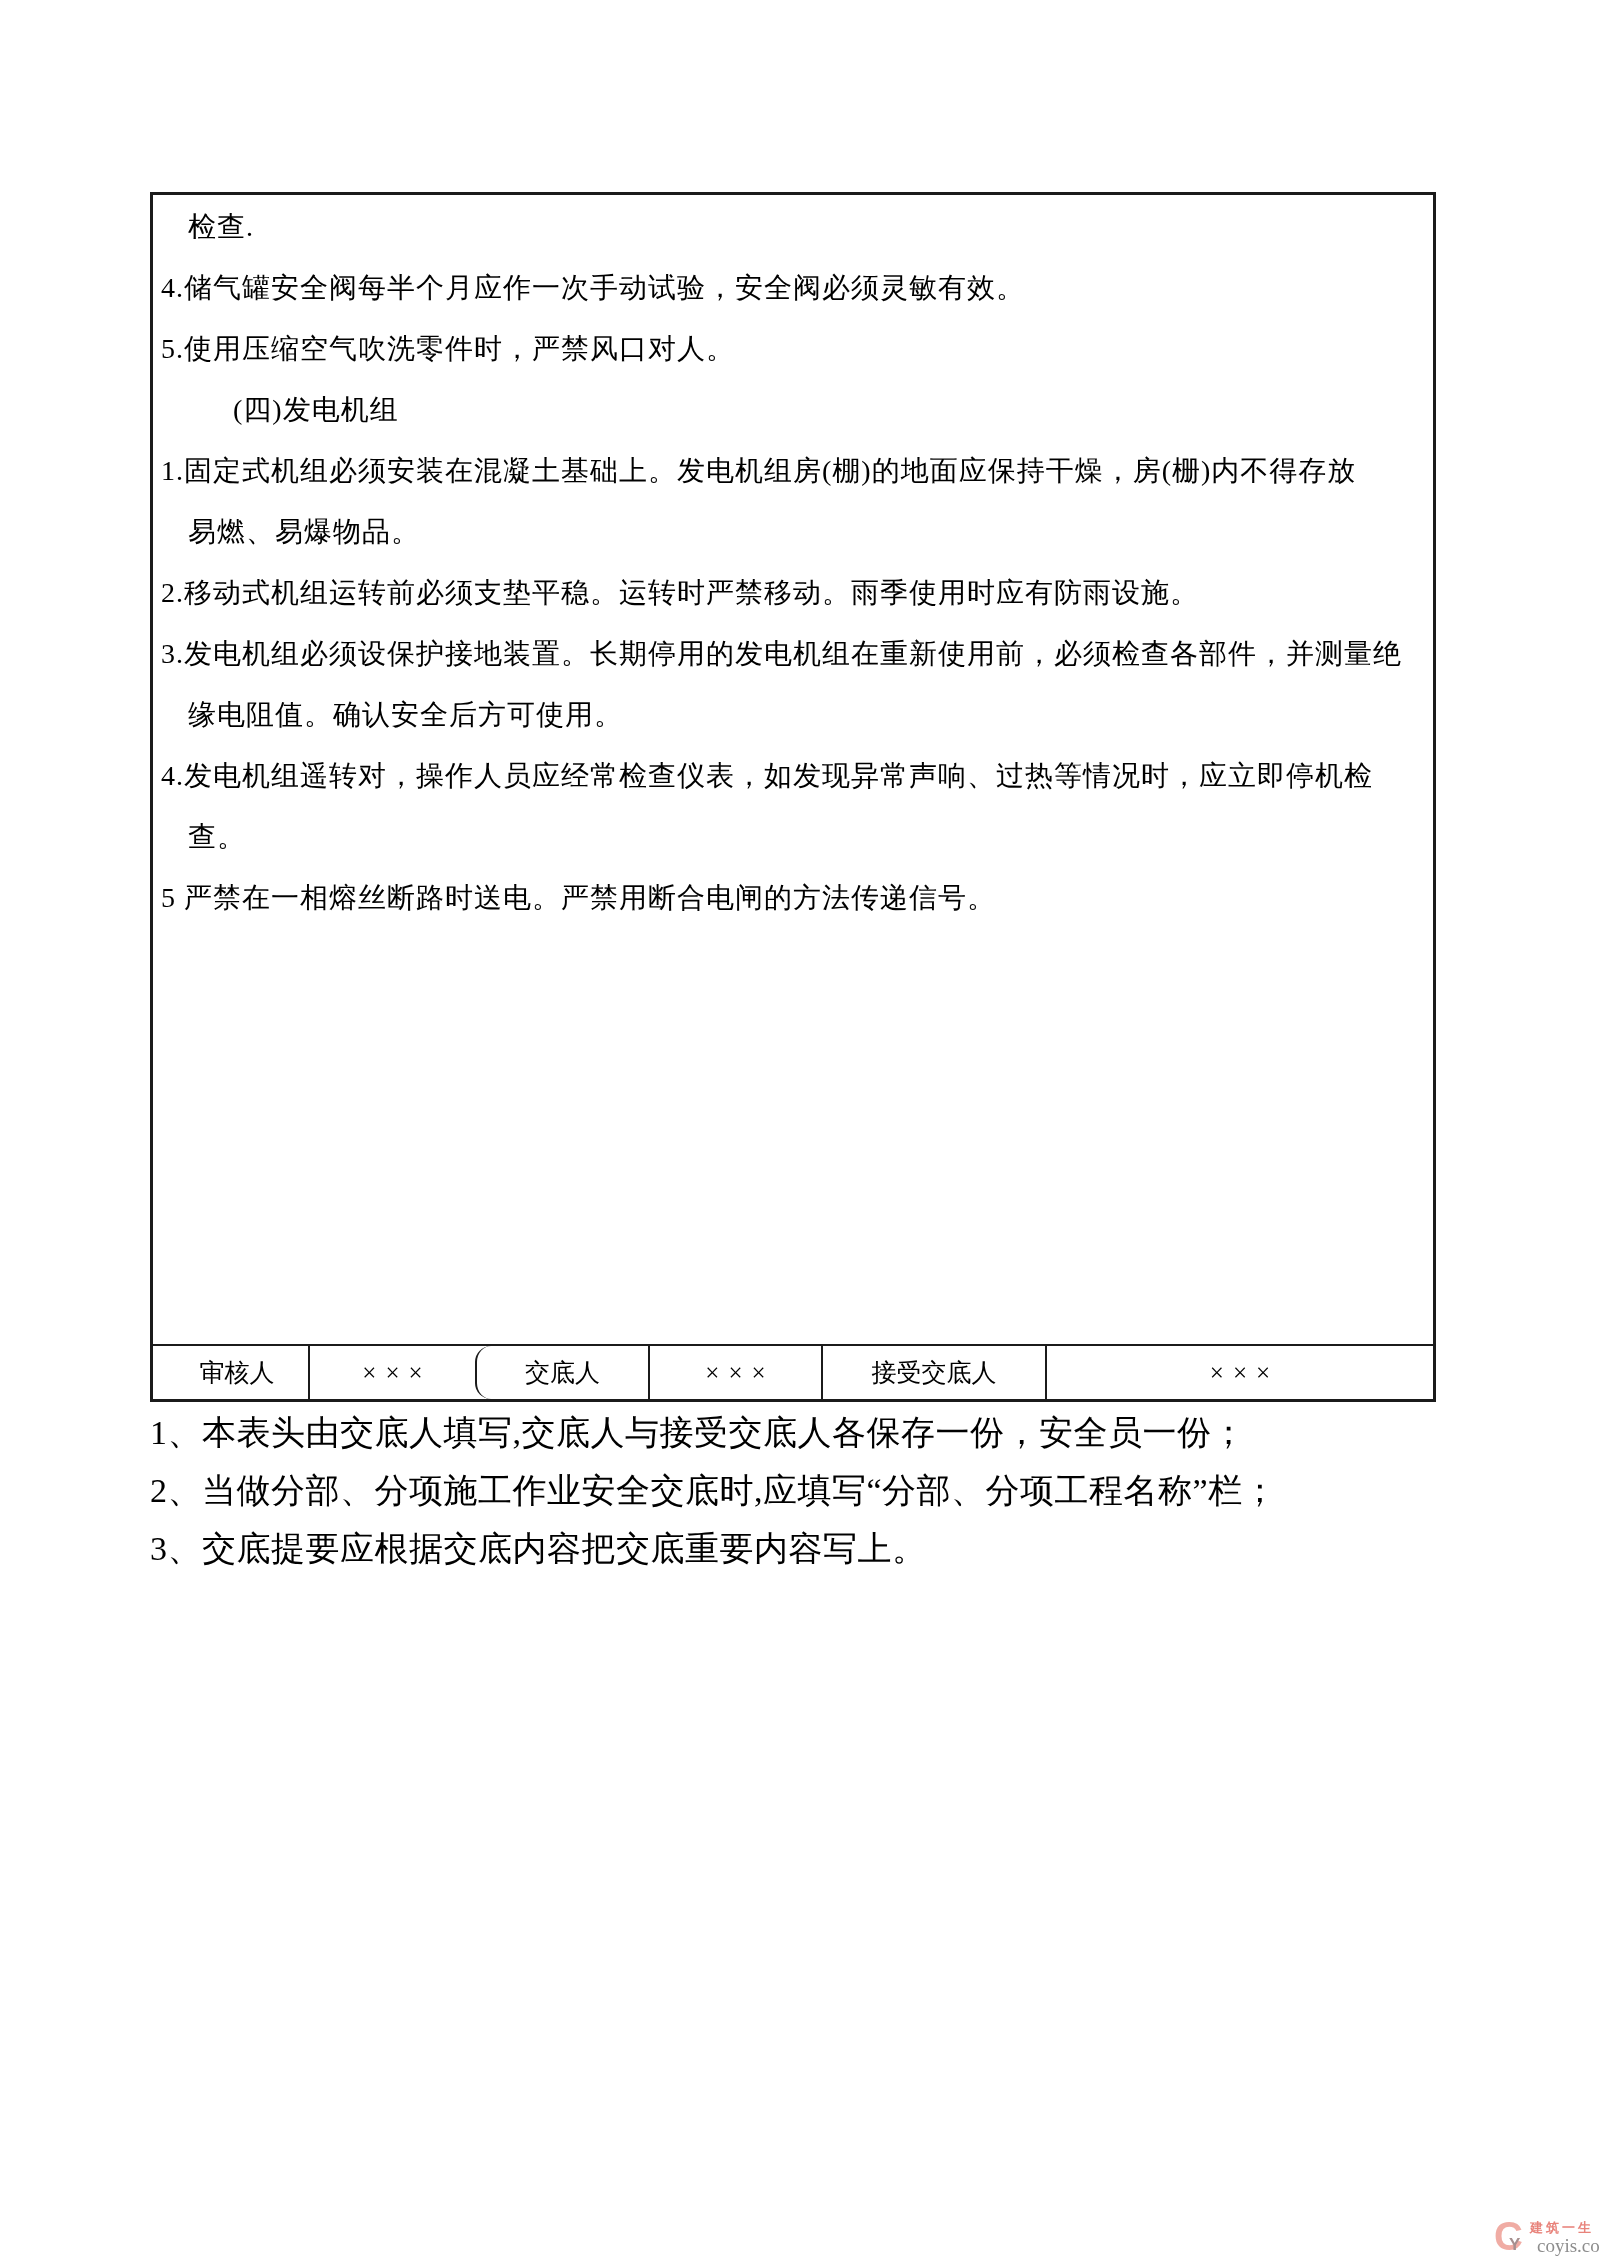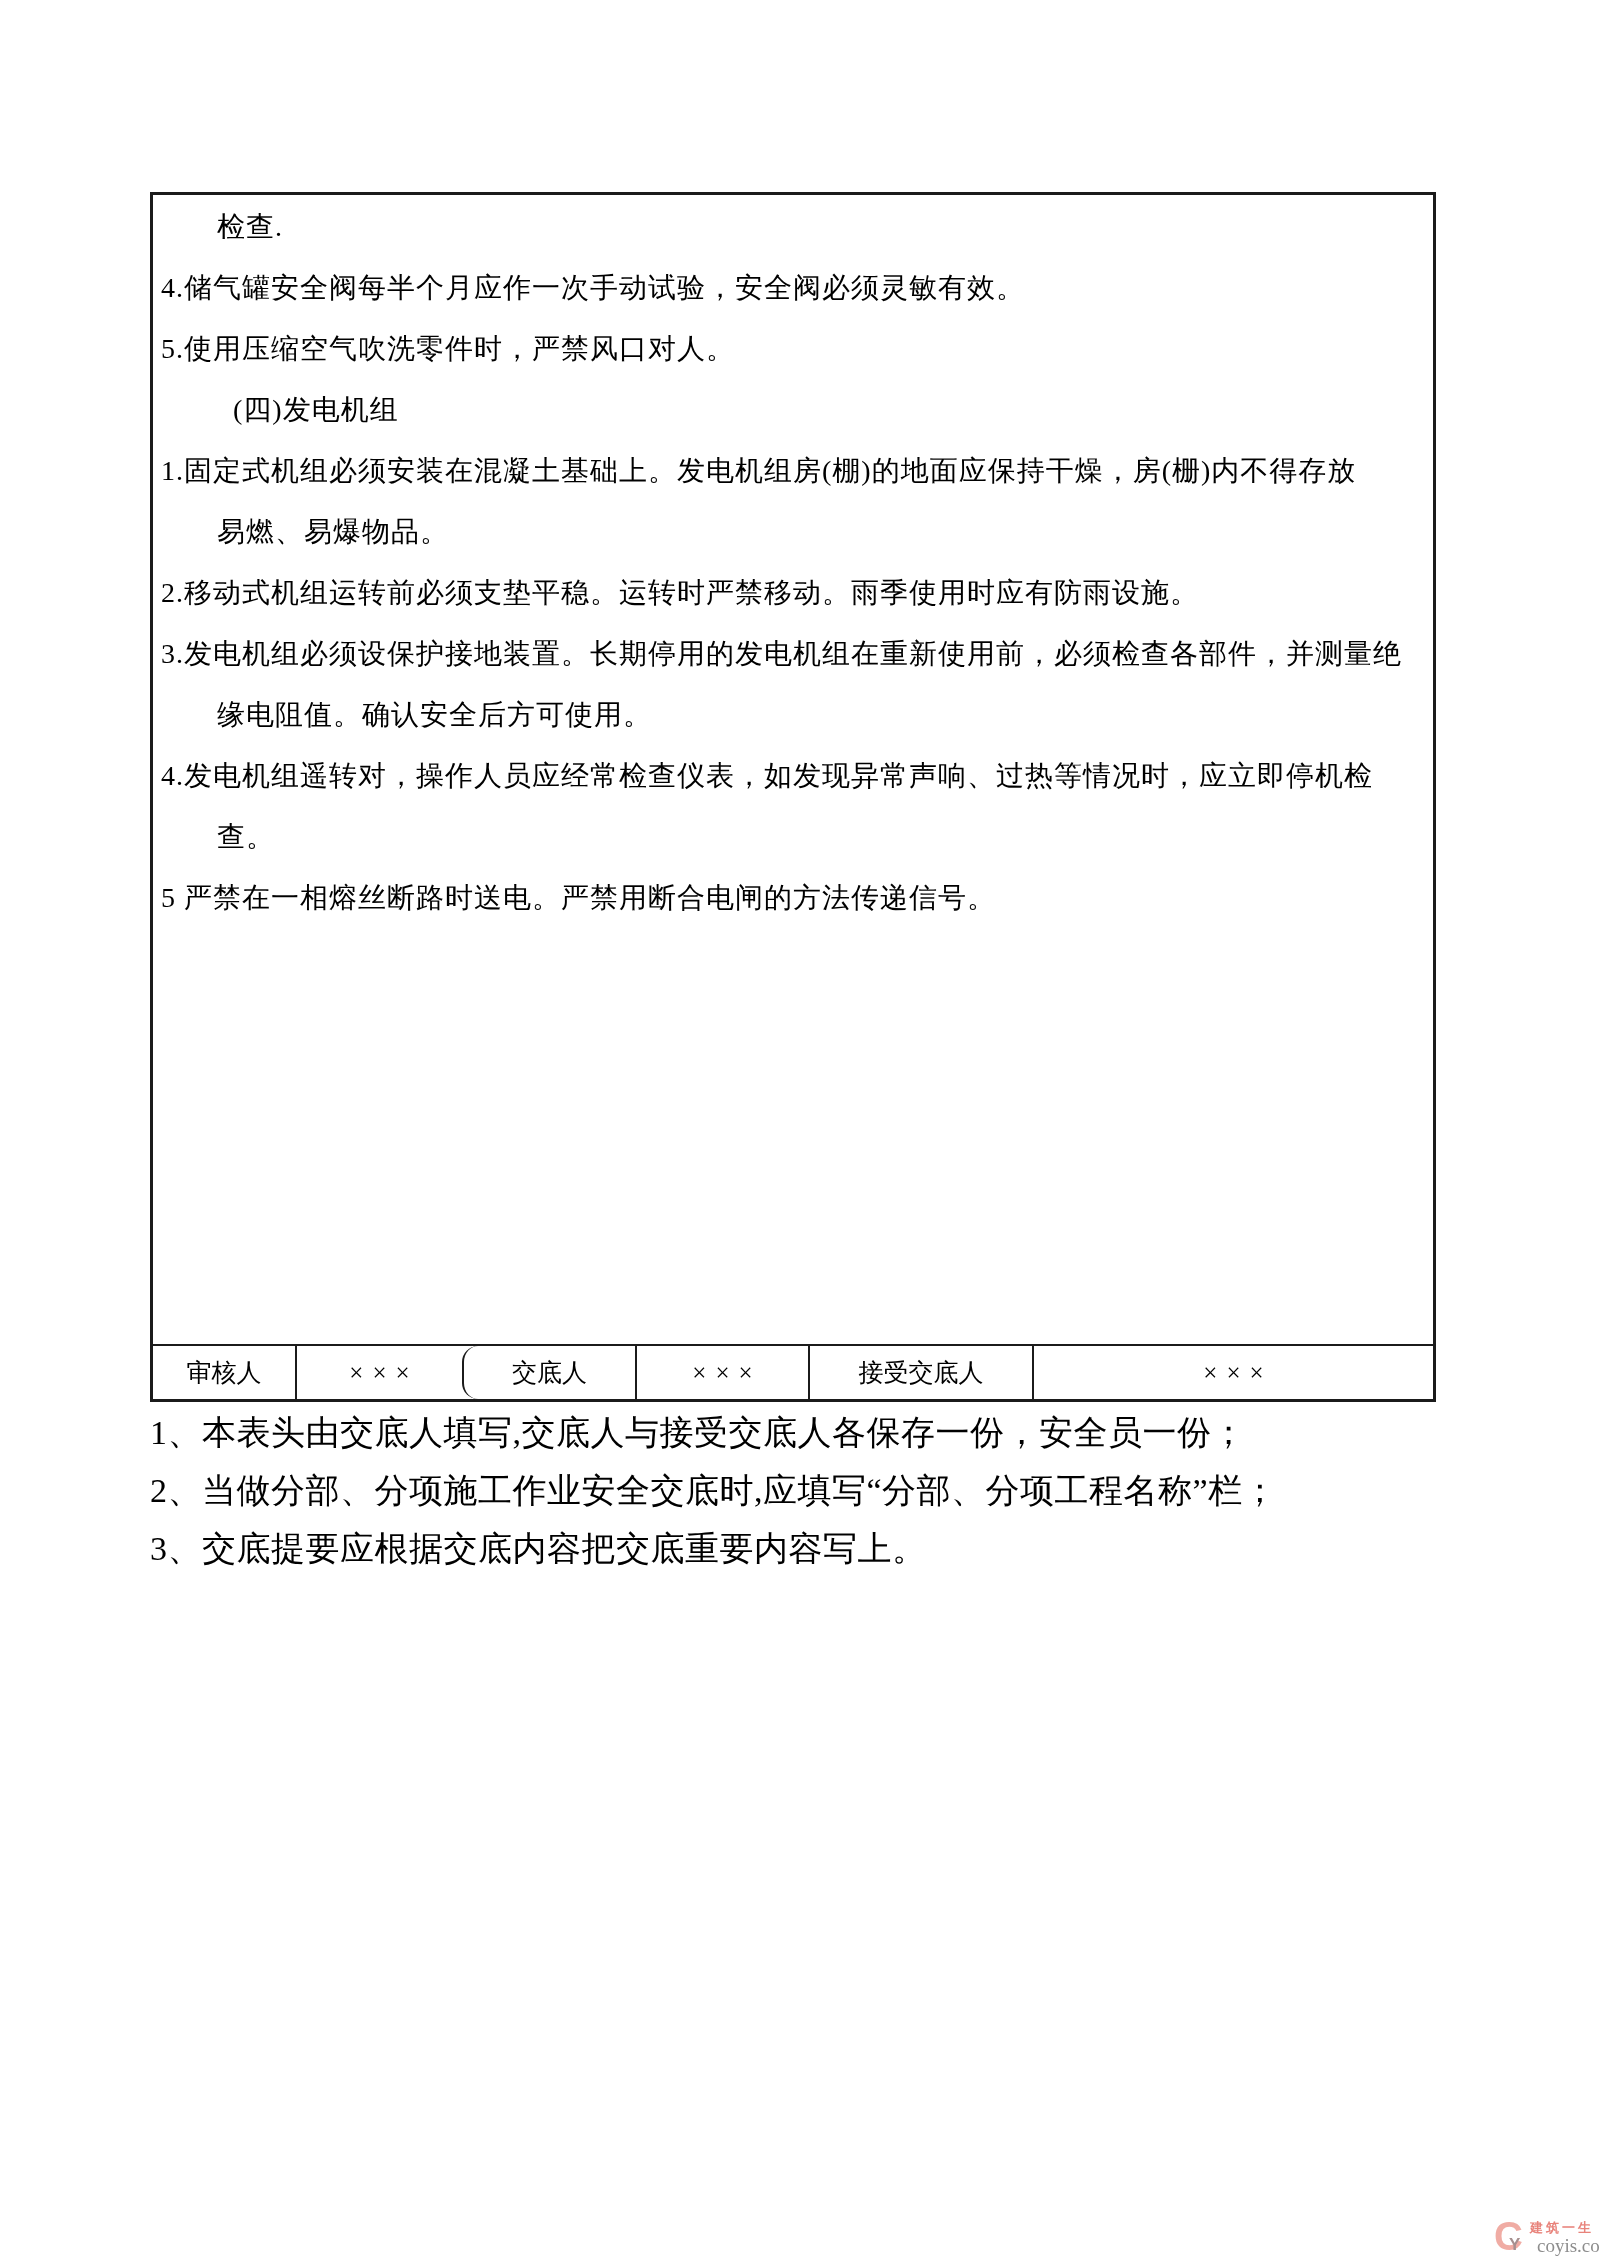--- a/index.html
+++ b/index.html
@@ -32,40 +32,40 @@
   }
   .bline {
     height: 61px;
     display: flex;
     align-items: center;
     font-size: 28px;
     letter-spacing: 1px;
     white-space: pre;
   }
   .indent-item    { padding-left: 8px; }
-  .indent-hang    { padding-left: 64px; }
+  .indent-hang    { padding-left: 35px; }
   .indent-section { padding-left: 80px; }
 
   
   .sig-row {
     height: 55px;
     border-top: 2px solid #1b1b1b;
     display: flex;
     align-items: stretch;
     font-size: 25px;
   }
   .sig-cell {
     display: flex;
     align-items: center;
     justify-content: center;
     border-left: 2px solid #1b1b1b;
     white-space: nowrap;
   }
   .sig-cell:first-child { border-left: none; }
-  .sc1 { width: 142px; }
+  .sc1 { width: 142px; margin-left: 13px; }
   .sc2 { width: 167px; }
   .sc3 { width: 173px; border-radius: 16px; }
   .sc4 { width: 173px; }
   .sc5 { width: 224px; text-align: center; }
   .sc6 { flex: 1 1 auto; }
   .sig-value { letter-spacing: 9px; padding-left: 9px; }
 
   
   .notes {
     position: absolute;

